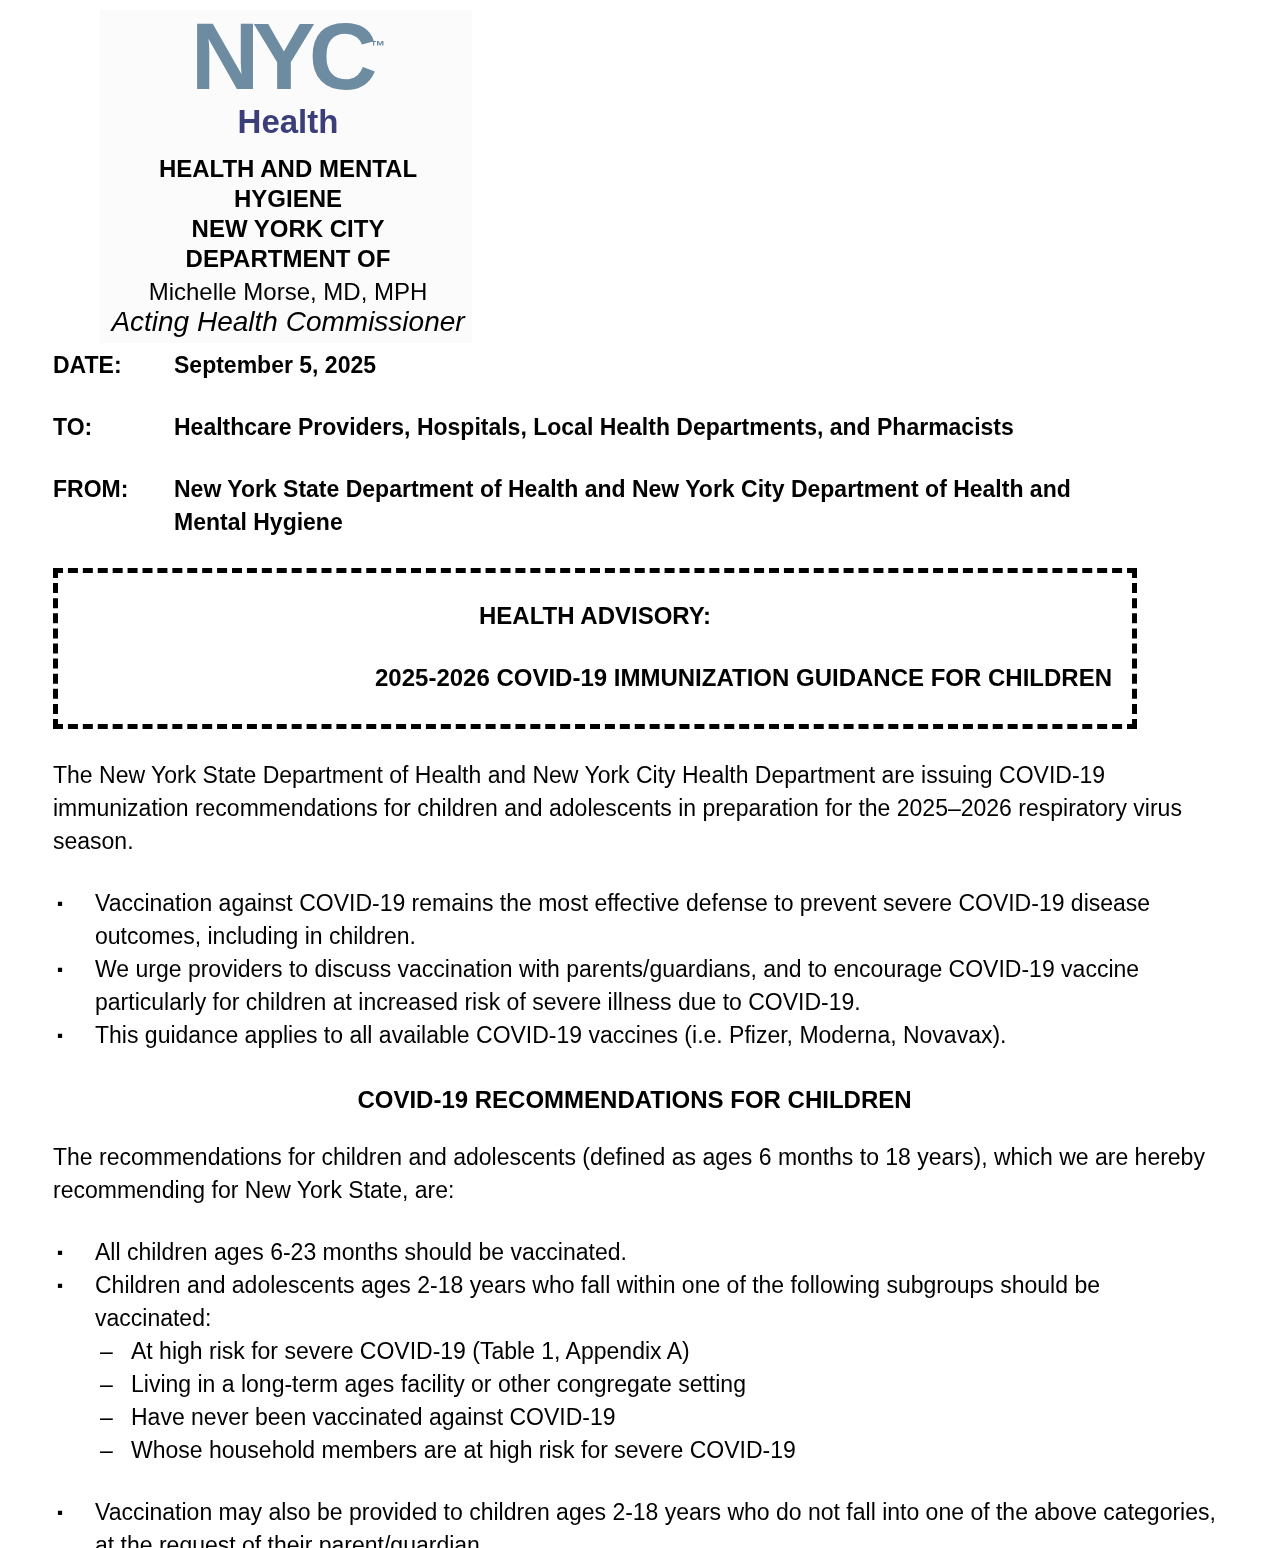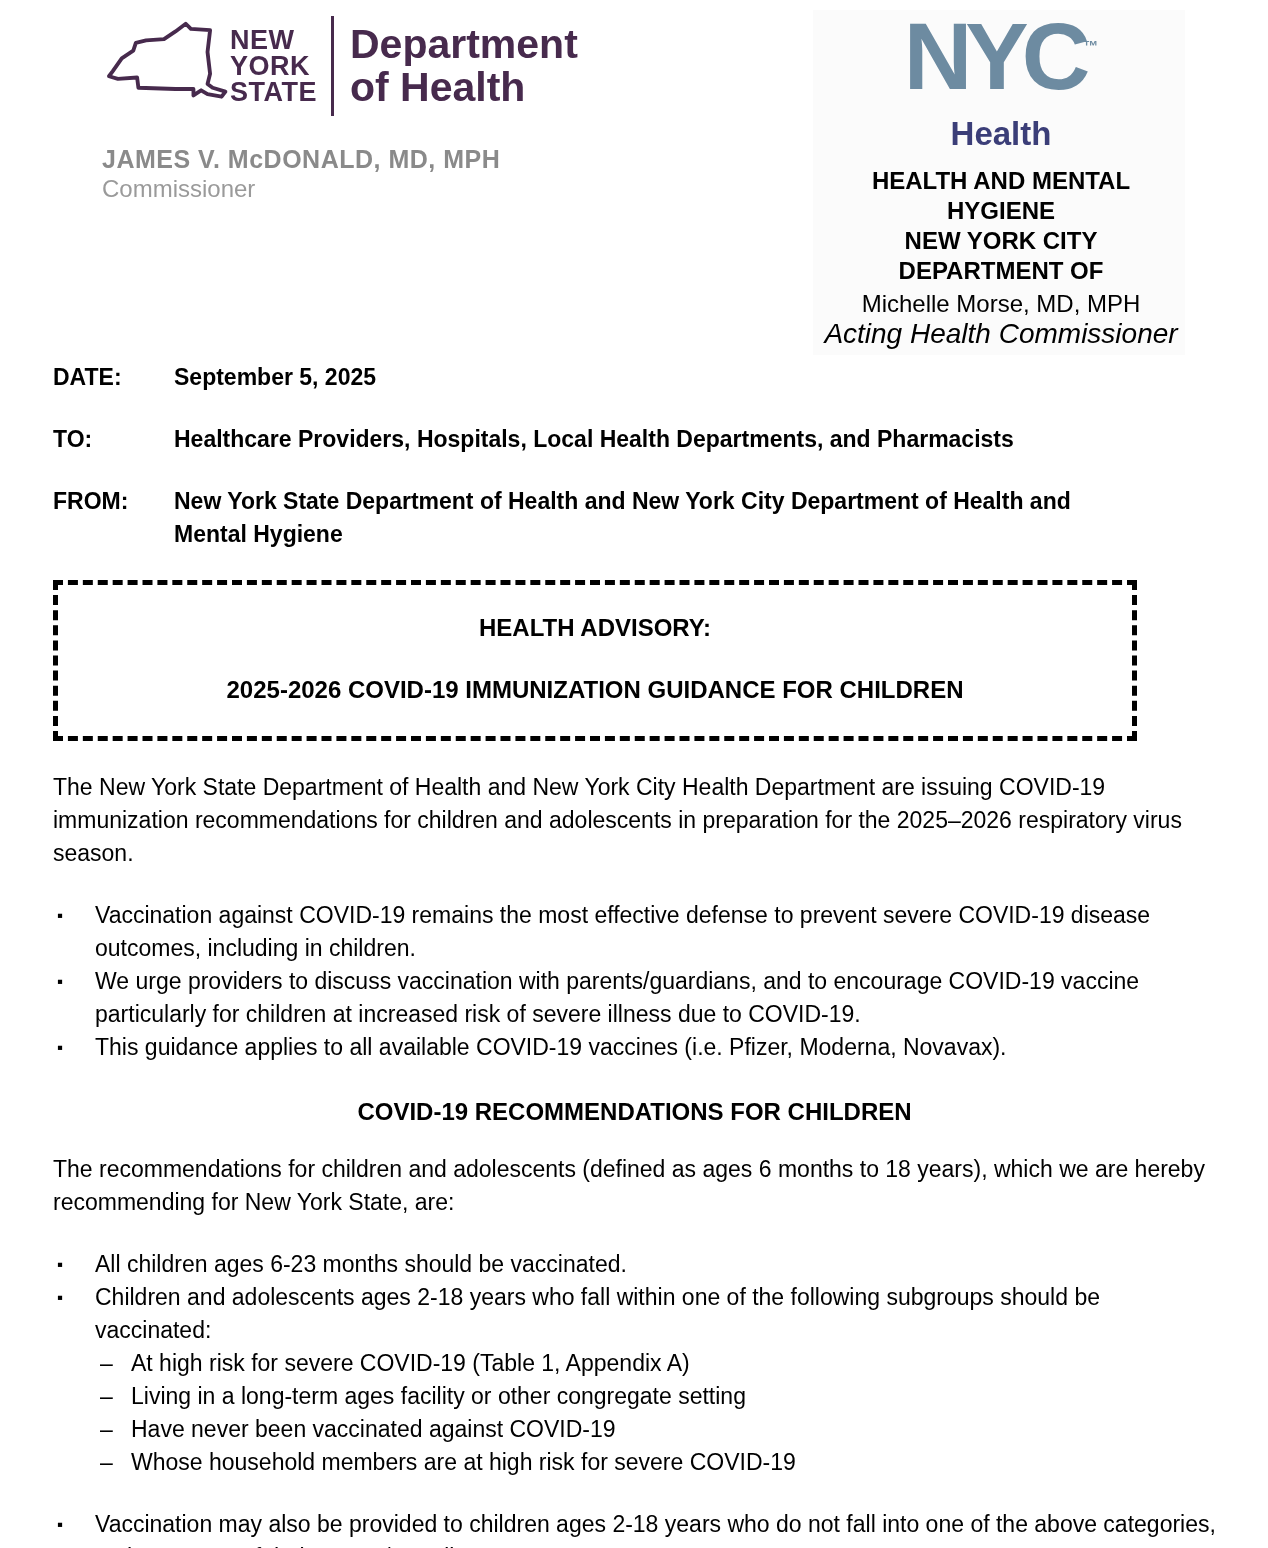--- a/index.html
+++ b/index.html
@@ -17,73 +17,52 @@
   .nys-stack { color:#472a4d; font-weight:bold; font-size:27px; line-height:26px;
                letter-spacing:.5px; margin-right:14px; }
   .nys-divider { width:3px; height:100px; background:#472a4d; margin-right:16px; }
   .nys-dept { color:#472a4d; font-weight:bold; font-size:41px; line-height:43px; }
   .commish { margin-top:24px; margin-left:2px; }
   .commish-name { color:#8a8a8a; font-weight:bold; font-size:25px; line-height:30px; letter-spacing:.5px; }
   .commish-title { color:#9a9a9a; font-size:24px; line-height:30px; }
   .nyc-block { width:372px; background:#fbfbfb; padding:2px 6px 6px 10px;text-align:center; }
   .nyc-acronym { color:#6d8ba1; font-weight:bold; font-size:95px; line-height:88px; letter-spacing:-7px; }
   .nyc-tm { color:#6d8ba1; font-weight:bold; font-size:15px; vertical-align:38px; letter-spacing:0; }
-  .nyc-health { color:#3b3e78; font-weight:bold; font-size:33px; line-height:36px; margin-top:16px; }
+  .nyc-health { color:#3b3e78; font-weight:bold; font-size:33px; line-height:36px; margin-top:4px; }
   .nyc-dept { margin-top:14px; }
   .nyc-dept-line { font-weight:bold; font-size:24px; line-height:30px; }
   .nyc-name { font-size:24px; line-height:31px; margin-top:2px; }
   .nyc-title { font-size:28px; line-height:30px; font-style:italic; }
   
   .content { padding:6px 52px 0 53px; }
   .meta-row { display:flex; margin-bottom:29px; font-weight:bold; }
   .meta-label { width:115px; flex:none; }
   .meta-value { flex:1; white-space:pre-line;margin-left:6px; }
   .advisory-box { width:1084px; border:5px dashed #000; text-align:center;
                   padding:26px 20px 30px 20px; margin:15px 0 30px 0; }
   .advisory-line1 { font-weight:bold; font-size:24px; margin-bottom:29px; }
-  .advisory-line2 { font-weight:bold; font-size:24px; }
+  .advisory-line2 { font-weight:bold; font-size:24px;text-align:right; }
   .para { margin-bottom:29px; }
   .section-heading { text-align:center; font-weight:bold; font-size:24px;
                      margin:31px 0 25px 0; }
   .blist { margin-bottom:29px; }
   .bitem { display:flex; }
   .bmark { width:42px; flex:none; font-size:17px; line-height:33px; padding-left:4px; }
   .btext { flex:1; }
   .sublist { margin-top:0; }
   .subitem { display:flex; }
   .submark { width:36px; flex:none; padding-left:5px; }
   .subtext { flex:1; }
 </style>
 </head>
 <body>
 
 <div class="page">
 
   <div class="hdr">
-    <div class="nys-block">
-      <div class="nys-logo">
-        <svg class="nys-map" viewBox="0 0 200 140" fill="none">
-          <path d="M 14,86 L 20,78 L 34,58 L 52,46 L 56,34 L 72,30 L 100,28 L 118,16 L 134,4 L 142,12 L 172,14 L 168,48 L 172,82 L 168,98 L 176,104 L 196,110 L 190,118 L 168,114 L 158,108 L 146,116 L 146,106 L 118,106 L 60,104 L 58,88 L 28,90 Z" stroke="#472a4d" stroke-width="6" stroke-linejoin="round"></path>
-        </svg>
-        <div class="nys-stack">
-          <div>NEW</div>
-          <div>YORK</div>
-          <div>STATE</div>
-        </div>
-        <div class="nys-divider"></div>
-        <div class="nys-dept">
-          <div>Department</div>
-          <div>of Health</div>
-        </div>
-      </div>
-      <div class="commish">
-        <div class="commish-name">JAMES V. McDONALD, MD, MPH</div>
-        <div class="commish-title">Commissioner</div>
-      </div>
-    </div>
 
     <div class="nyc-block">
       <div>
         <span class="nyc-acronym">NYC</span><span class="nyc-tm">™</span>
         <div class="nyc-health">Health</div>
       </div>
       <div class="nyc-dept">
         <div class="nyc-dept-line">HEALTH AND MENTAL HYGIENE</div>
         <div class="nyc-dept-line">NEW YORK CITY DEPARTMENT OF</div>
         <div class="nyc-name">Michelle Morse, MD, MPH</div>

